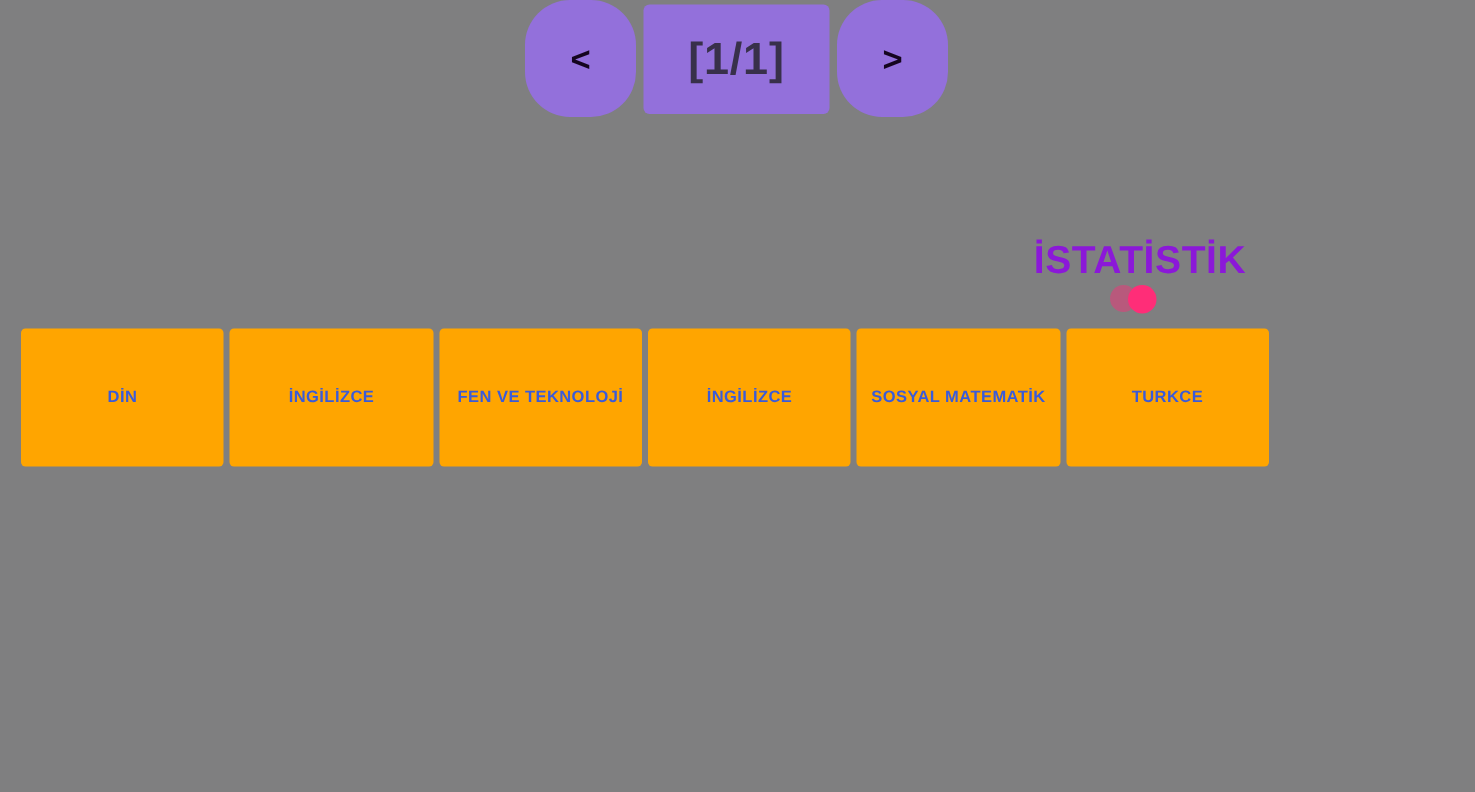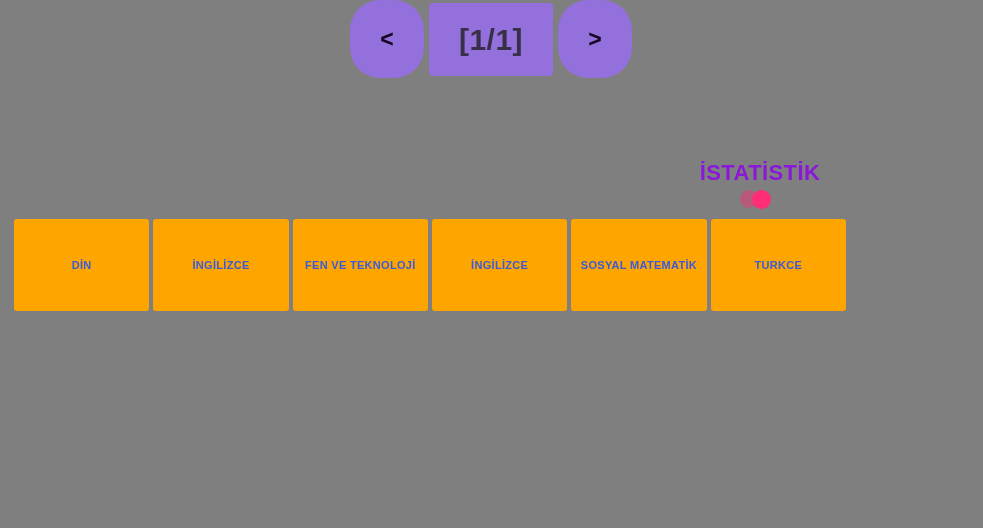--- a/index.html
+++ b/index.html
@@ -73,21 +73,21 @@
   .stats-block {
     position: absolute;
     left: 640px;
     top: 160px;
     width: 240px;
     text-align: center;
   }
   .stats-title {
     color: #8b18d8;
     font-family: "Liberation Sans", sans-serif;
-    font-size: 22px;
+    font-size: 26px;
     font-weight: bold;
     letter-spacing: 0.4px;
     line-height: 26px;
     white-space: nowrap;
   }
   .dot-row {
     position: relative;
     height: 22px;
     margin-top: 2px;
   }

